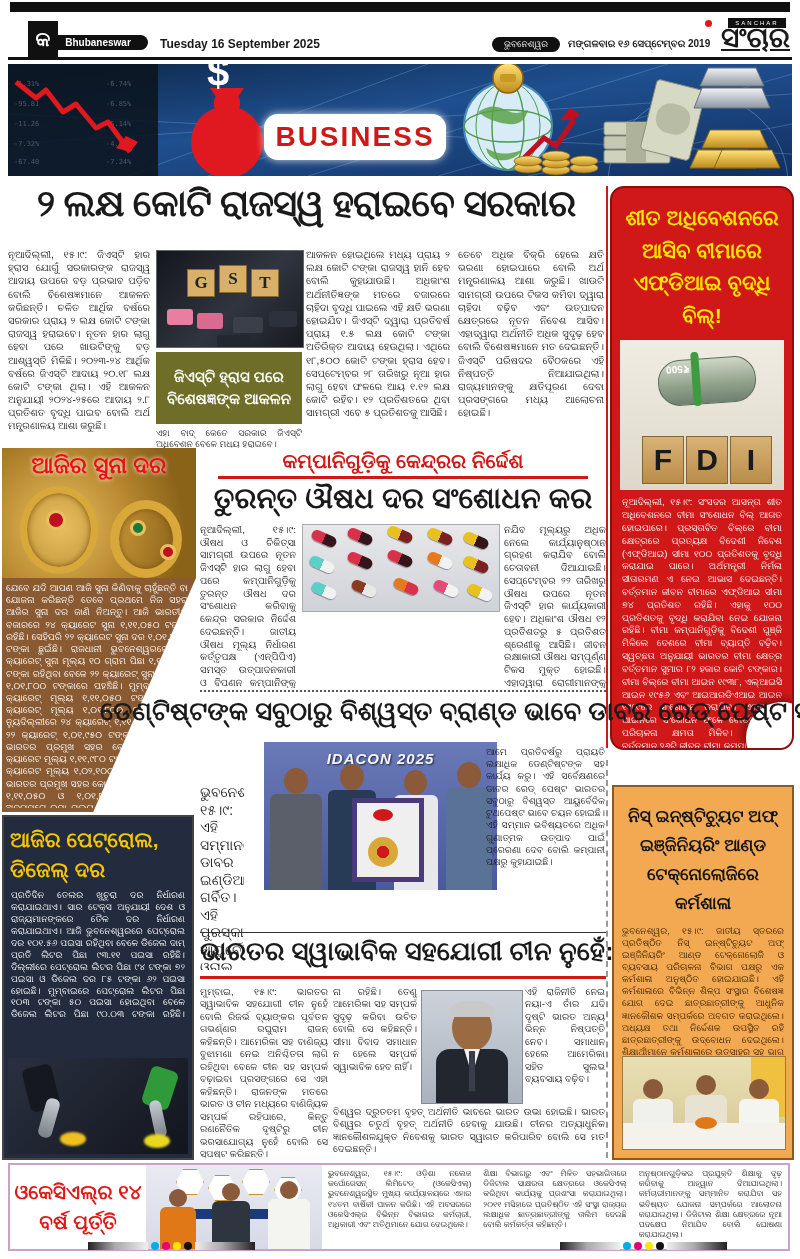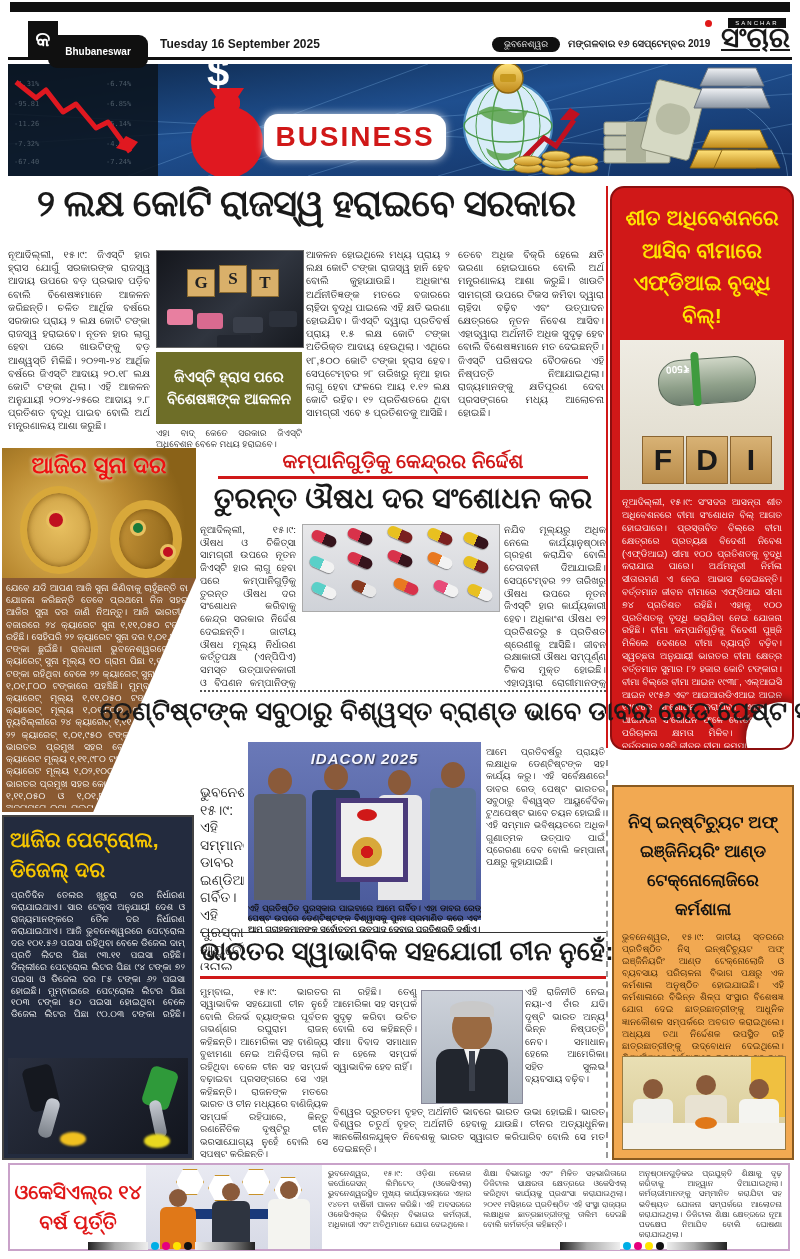--- a/index.html
+++ b/index.html
@@ -4,21 +4,21 @@
 <style>
   html,body{margin:0;padding:0;background:#ffffff;}
   .page{position:relative;width:800px;height:1259px;background:#ffffff;overflow:hidden;
         font-family:"Liberation Sans","DejaVu Sans",sans-serif;color:#1a1a1a;}
   .abs{position:absolute;}
   .just{text-align:justify;overflow:hidden;}
   
   .topbar{left:10px;top:2px;width:780px;height:10px;background:#101010;}
   .logo-square{left:28px;top:21px;width:30px;height:37px;background:#101010;color:#fff;
     font-size:20px;font-weight:bold;display:flex;align-items:center;justify-content:center;z-index:3;}
-  .city-pill{left:48px;top:35px;width:100px;height:33px;background:#101010;color:#fff;border-radius:9px;
+  .city-pill{left:48px;top:35px;width:100px;height:15px;background:#101010;color:#fff;border-radius:9px;
     font-size:10px;font-weight:bold;display:flex;align-items:center;justify-content:center;z-index:2;}
   .date-en{left:160px;top:37px;font-size:12px;font-weight:bold;}
   .od-pill{left:492px;top:37px;width:68px;height:15px;background:#101010;color:#fff;border-radius:8px;
     font-size:9px;display:flex;align-items:center;justify-content:center;}
   .od-date{left:568px;top:38px;font-size:10px;font-weight:bold;}
   .paper-top{left:728px;top:18px;width:58px;height:10px;background:#101010;color:#fff;font-size:6px;
     letter-spacing:2px;display:flex;align-items:center;justify-content:center;}
   .paper-name{left:660px;top:24px;width:130px;font-size:28px;font-weight:bold;text-align:right;line-height:1;text-decoration:underline;}
   .paper-dot{left:705px;top:20px;width:7px;height:7px;border-radius:50%;background:#e01818;}
   .header-rule{left:8px;top:57px;width:784px;height:3px;background:#101010;}
@@ -71,21 +71,21 @@
   .drug-headline{left:200px;top:482px;width:406px;text-align:center;font-size:29px;font-weight:bold;white-space:nowrap;}
   .drug-col{top:524px;height:164px;font-size:9.8px;line-height:1.3;}
   .pills-img{left:302px;top:524px;width:196px;height:86px;background:linear-gradient(180deg,#e8e8ea,#cfd2d8);
     overflow:hidden;border:1px solid #aaa;}
   .cap{position:absolute;width:26px;height:11px;border-radius:6px;box-shadow:0 1px 1px rgba(0,0,0,.4);}
   .drug-mid-text{left:302px;top:614px;width:196px;height:74px;font-size:9.8px;line-height:1.3;}
   .dotted-rule{left:200px;top:690px;width:406px;border-top:2px dotted #555;}
   
   .dabur-headline{left:100px;top:696px;width:508px;text-align:center;font-size:26px;font-weight:bold;white-space:nowrap;}
   .dabur-left{left:200px;top:784px;width:44px;height:186px;font-size:14px;line-height:1.25;}
-  .dabur-photo{left:248px;top:742px;width:233px;height:178px;background:linear-gradient(180deg,#6a79b8,#49599a);overflow:hidden;}
+  .dabur-photo{left:264px;top:742px;width:233px;height:148px;background:linear-gradient(180deg,#6a79b8,#49599a);overflow:hidden;}
   .dabur-banner{position:absolute;left:0;top:8px;width:100%;text-align:center;color:#f4f6ff;font-size:15px;
     font-weight:bold;font-style:italic;letter-spacing:1px;text-shadow:1px 1px 2px #223;}
   .person{position:absolute;}
   .head{position:absolute;border-radius:50%;background:#8a5a3a;}
   .torso{position:absolute;border-radius:6px 6px 0 0;}
   .plaque{position:absolute;left:88px;top:56px;width:62px;height:74px;background:#efefef;border:5px solid #4a3a7a;}
   .plaque .medal{position:absolute;left:11px;top:34px;width:30px;height:30px;border-radius:50%;
     background:radial-gradient(circle,#d01818 28%,#d8a83a 30%);}
   .plaque .crest{position:absolute;left:16px;top:6px;width:20px;height:12px;border-radius:50%;background:#d01818;}
   .dabur-caption{left:248px;top:903px;width:233px;height:30px;font-size:8.6px;line-height:1.2;font-weight:bold;color:#111;}
@@ -93,21 +93,21 @@
   
   .rajan-toprule{left:200px;top:932px;width:406px;height:1px;background:#333;}
   .rajan-headline{left:200px;top:936px;width:406px;text-align:center;font-size:26px;font-weight:bold;white-space:nowrap;}
   .rajan-underline{left:200px;top:976px;width:406px;height:3px;background:#d01818;}
   .rajan-col{top:986px;font-size:9.6px;line-height:1.3;}
   .rajan-photo{left:421px;top:990px;width:100px;height:112px;background:linear-gradient(180deg,#cdd2da,#aab2bd);overflow:hidden;border:1px solid #889;}
   .rajan-tail{left:333px;top:1106px;width:272px;height:52px;font-size:9.6px;line-height:1.3;}
   
   .nis-box{left:612px;top:785px;width:182px;height:375px;background:#f2a952;border:2px solid #8a5a20;
     box-sizing:border-box;overflow:hidden;}
-  .nis-head{margin:22px 8px 6px 8px;text-align:center;font-size:17px;font-weight:bold;line-height:1.7;color:#111;}
+  .nis-head{margin:16px 8px 6px 8px;text-align:center;font-size:17px;font-weight:bold;line-height:1.7;color:#111;}
   .nis-body{margin:2px 8px;font-size:9.2px;line-height:1.32;color:#3a2000;height:150px;overflow:hidden;text-align:justify;}
   .nis-photo{position:absolute;left:8px;bottom:8px;width:162px;height:92px;background:linear-gradient(180deg,#e9dfb4,#d6c894);
     border:1px solid #9a7a40;overflow:hidden;}
   .nis-wall{position:absolute;right:0;top:0;width:34px;height:60px;background:#f0c040;border-radius:0 0 0 60%;}
   .nis-table{position:absolute;left:0;bottom:0;width:100%;height:26px;background:#f4f2ea;}
   .flowers{position:absolute;left:72px;bottom:20px;width:22px;height:12px;border-radius:50%;background:#e07818;}
   
   .petrol-box{left:2px;top:815px;width:192px;height:345px;background:#232b3e;border:2px solid #444;
     box-sizing:border-box;overflow:hidden;}
   .petrol-title{margin:8px 6px 4px 6px;color:#f7c600;font-size:21px;font-weight:bold;line-height:1.45;}
@@ -333,21 +333,20 @@
     </div>
     <div class="person" style="left:180px;top:20px;width:50px;height:138px;">
       <div class="head" style="left:13px;top:0;width:24px;height:26px;"></div>
       <div class="torso" style="left:2px;top:26px;width:46px;height:112px;background:#5a7296;"></div>
     </div>
     <div class="plaque">
       <div class="crest"></div>
         <div class="medal"></div>
     </div>
   </div>
-  <div class="abs dabur-caption just">ଏହି ପ୍ରତିଷ୍ଠିତ ପୁରସ୍କାର ପାଇବାରେ ଆମେ ଗର୍ବିତ। ଏହା ଡାବର ରେଡ୍ ପେଷ୍ଟ ଉପରେ ଡେଣ୍ଟିଷ୍ଟଙ୍କ ବିଶ୍ୱାସକୁ ପୁନଃ ପ୍ରମାଣିତ କରେ ଏବଂ ଆମ ଗ୍ରାହକମାନଙ୍କୁ ସର୍ବୋତ୍ତମ ଉତ୍ପାଦ ଦେବାର ପ୍ରତିଶ୍ରୁତି ଦର୍ଶାଏ।</div>
   <div class="abs dabur-right just">ଆମେ ପ୍ରତିବର୍ଷରୁ ପ୍ରାୟତି ଲକ୍ଷାଧିକ ଡେଣ୍ଟିଷ୍ଟଙ୍କ ସହ କାର୍ଯ୍ୟ କରୁ। ଏହି ସର୍ବେକ୍ଷଣରେ ଡାବର ରେଡ୍ ପେଷ୍ଟ ଭାରତର ସବୁଠାରୁ ବିଶ୍ୱସ୍ତ ଆୟୁର୍ବେଦିକ ଟୁଥପେଷ୍ଟ ଭାବେ ଚୟନ ହୋଇଛି। ଏହି ସମ୍ମାନ ଭବିଷ୍ୟତରେ ଅଧିକ ଗୁଣାତ୍ମକ ଉତ୍ପାଦ ପାଇଁ ପ୍ରେରଣା ଦେବ ବୋଲି କମ୍ପାନୀ ପକ୍ଷରୁ କୁହାଯାଇଛି।</div>
 
   <div class="abs rajan-toprule"></div>
   <div class="abs rajan-headline">ଭାରତର ସ୍ୱାଭାବିକ ସହଯୋଗୀ ଚୀନ ନୁହେଁ: ରାଜନ୍</div>
   <div class="abs rajan-underline"></div>
   <div class="abs rajan-col just" style="left:200px;width:128px;height:172px;">ମୁମ୍ବାଇ, ୧୫।୯: ଭାରତର ସ୍ୱାଭାବିକ ସହଯୋଗୀ ଚୀନ ନୁହେଁ ବୋଲି ରିଜର୍ଭ ବ୍ୟାଙ୍କର ପୂର୍ବତନ ଗଭର୍ଣ୍ଣର ରଘୁରାମ ରାଜନ୍ କହିଛନ୍ତି। ଆମେରିକା ସହ ବାଣିଜ୍ୟ ବୁଝାମଣା ନେଇ ଅନିଶ୍ଚିତତା ଲାଗି ରହିଥିବା ବେଳେ ଚୀନ ସହ ସମ୍ପର୍କ ବଢ଼ାଇବା ପ୍ରସଙ୍ଗରେ ସେ ଏହା କହିଛନ୍ତି। ରାଜନଙ୍କ ମତରେ ଭାରତ ଓ ଚୀନ ମଧ୍ୟରେ ବାଣିଜ୍ୟିକ ସମ୍ପର୍କ ରହିପାରେ, କିନ୍ତୁ ରଣନୈତିକ ଦୃଷ୍ଟିରୁ ଚୀନ ଭରସାଯୋଗ୍ୟ ନୁହେଁ ବୋଲି ସେ ସ୍ପଷ୍ଟ କରିଛନ୍ତି।</div>
   <div class="abs rajan-col just" style="left:333px;width:84px;height:116px;">ନା ରହିଛି। ତେଣୁ ଆମେରିକା ସହ ସମ୍ପର୍କ ସୁଦୃଢ଼ କରିବା ଉଚିତ ବୋଲି ସେ କହିଛନ୍ତି। ସୀମା ବିବାଦ ସମାଧାନ ନ ହେଲେ ସମ୍ପର୍କ ସ୍ୱାଭାବିକ ହେବ ନାହିଁ।</div>
   <div class="abs rajan-photo">
     <div class="head" style="left:30px;top:14px;width:40px;height:46px;background:#9a6a42;"></div>
     <div style="position:absolute;left:28px;top:10px;width:44px;height:16px;border-radius:50% 50% 0 0;background:#c9c9c9;"></div>

